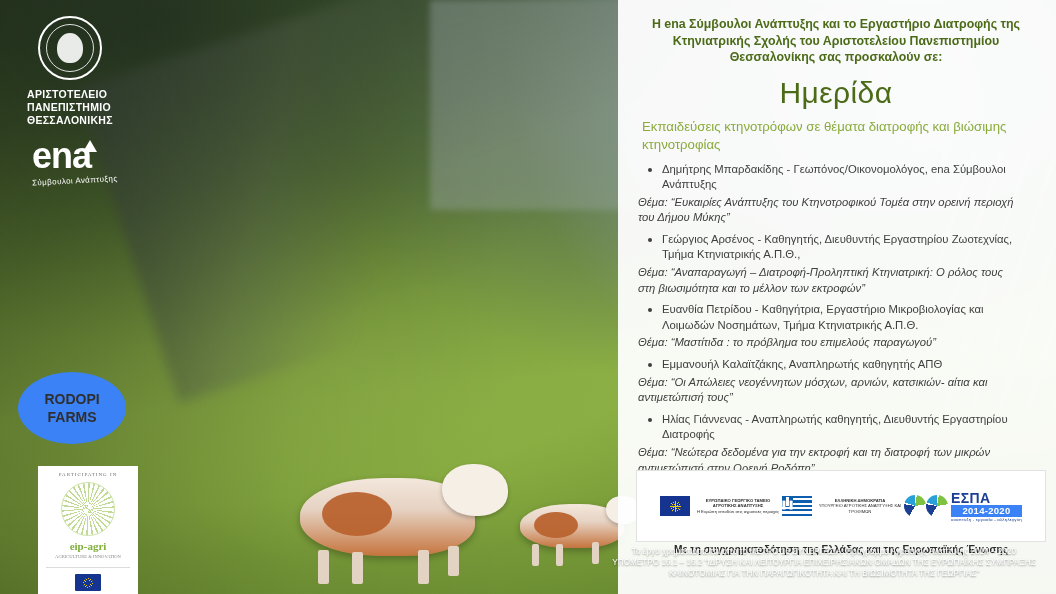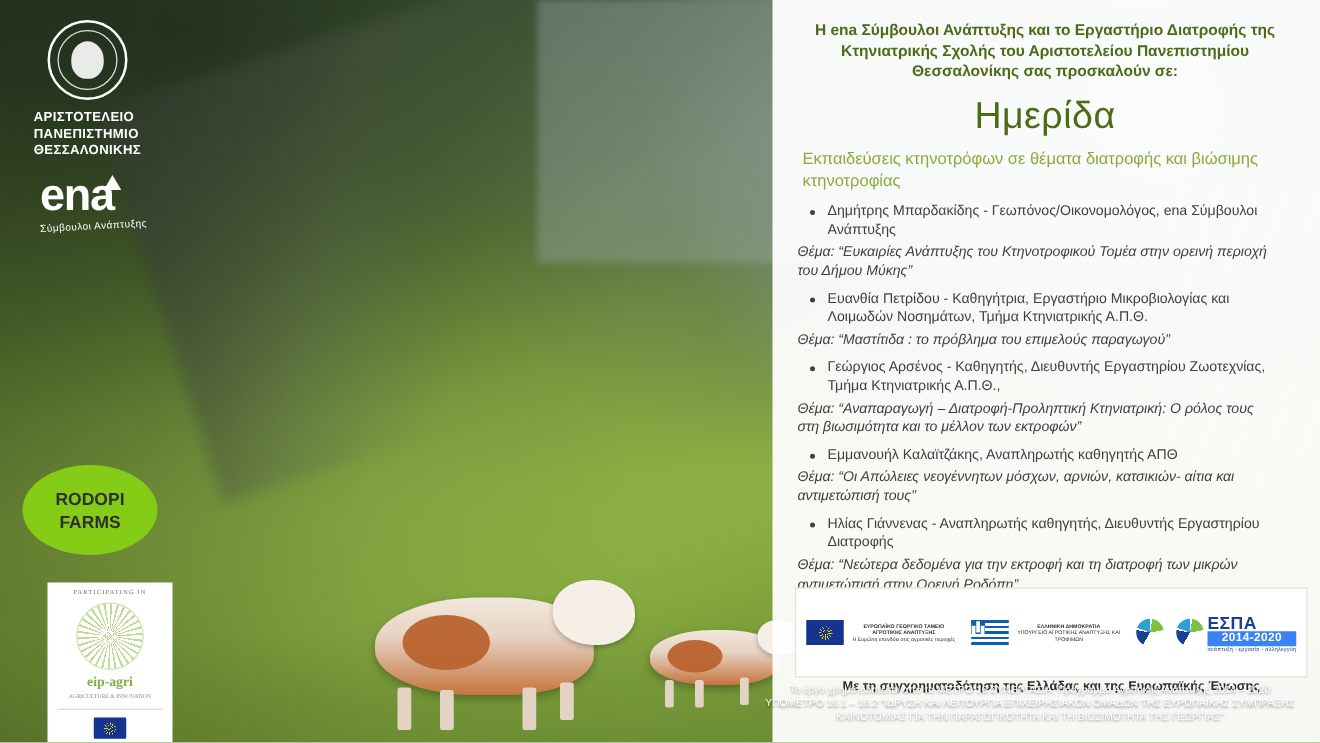--- a/index.html
+++ b/index.html
@@ -177,21 +177,21 @@
     margin-top: 2px;
     transform: rotate(-3deg);
   }
   .rodopi {
     position: absolute;
     left: 18px;
     top: 372px;
     width: 108px;
     height: 72px;
     border-radius: 50%;
-    background: #84cc16;
+    background: #3b82f6;
     display: flex;
     flex-direction: column;
     align-items: center;
     justify-content: center;
     color: #2f2f2f;
     font-weight: bold;
     font-size: 14px;
     line-height: 18px;
     text-align: center;
   }
@@ -334,21 +334,21 @@
     left: 18px;
     right: 10px;
     top: 470px;
     height: 72px;
     background: #ffffff;
     border: 1px solid #e2e2e2;
     box-sizing: border-box;
     display: flex;
     align-items: center;
     justify-content: space-between;
-    padding: 4px 8px;
+    padding: 4px 23px;
   }
   .fund-block {
     display: flex;
     align-items: center;
     gap: 4px;
     text-align: center;
   }
   .flag-eu {
     width: 30px;
     height: 20px;
@@ -525,26 +525,26 @@
     <div class="title">Ημερίδα</div>
 
     <div class="subtitle">Εκπαιδεύσεις κτηνοτρόφων σε θέματα διατροφής και βιώσιμης κτηνοτροφίας</div>
 
     <ul class="speakers">
       <li>
         <div class="sp-item">Δημήτρης Μπαρδακίδης - Γεωπόνος/Οικονομολόγος, ena Σύμβουλοι Ανάπτυξης</div>
         <div class="sp-topic">Θέμα: “Ευκαιρίες Ανάπτυξης του Κτηνοτροφικού Τομέα στην ορεινή περιοχή του Δήμου Μύκης”</div>
       </li>
       <li>
+        <div class="sp-item">Γεώργιος Αρσένος - Καθηγητής, Διευθυντής Εργαστηρίου Ζωοτεχνίας, Τμήμα Κτηνιατρικής Α.Π.Θ.,</div>
+        <div class="sp-topic">Θέμα: “Αναπαραγωγή – Διατροφή-Προληπτική Κτηνιατρική: Ο ρόλος τους στη βιωσιμότητα και το μέλλον των εκτροφών”</div>
+      </li>
+      <li>
         <div class="sp-item">Ευανθία Πετρίδου - Καθηγήτρια, Εργαστήριο Μικροβιολογίας και Λοιμωδών Νοσημάτων, Τμήμα Κτηνιατρικής Α.Π.Θ.</div>
         <div class="sp-topic">Θέμα: “Μαστίτιδα : το πρόβλημα του επιμελούς παραγωγού”</div>
-      </li>
-      <li>
-        <div class="sp-item">Γεώργιος Αρσένος - Καθηγητής, Διευθυντής Εργαστηρίου Ζωοτεχνίας, Τμήμα Κτηνιατρικής Α.Π.Θ.,</div>
-        <div class="sp-topic">Θέμα: “Αναπαραγωγή – Διατροφή-Προληπτική Κτηνιατρική: Ο ρόλος τους στη βιωσιμότητα και το μέλλον των εκτροφών”</div>
       </li>
       <li>
         <div class="sp-item">Εμμανουήλ Καλαϊτζάκης, Αναπληρωτής καθηγητής ΑΠΘ</div>
         <div class="sp-topic">Θέμα: “Οι Απώλειες νεογέννητων μόσχων, αρνιών, κατσικιών- αίτια και αντιμετώπισή τους”</div>
       </li>
       <li>
         <div class="sp-item">Ηλίας Γιάννενας - Αναπληρωτής καθηγητής, Διευθυντής Εργαστηρίου Διατροφής</div>
         <div class="sp-topic">Θέμα: “Νεώτερα δεδομένα για την εκτροφή και τη διατροφή των μικρών αντιμετώπισή στην Ορεινή Ροδόπη”</div>
       </li>
     </ul>

